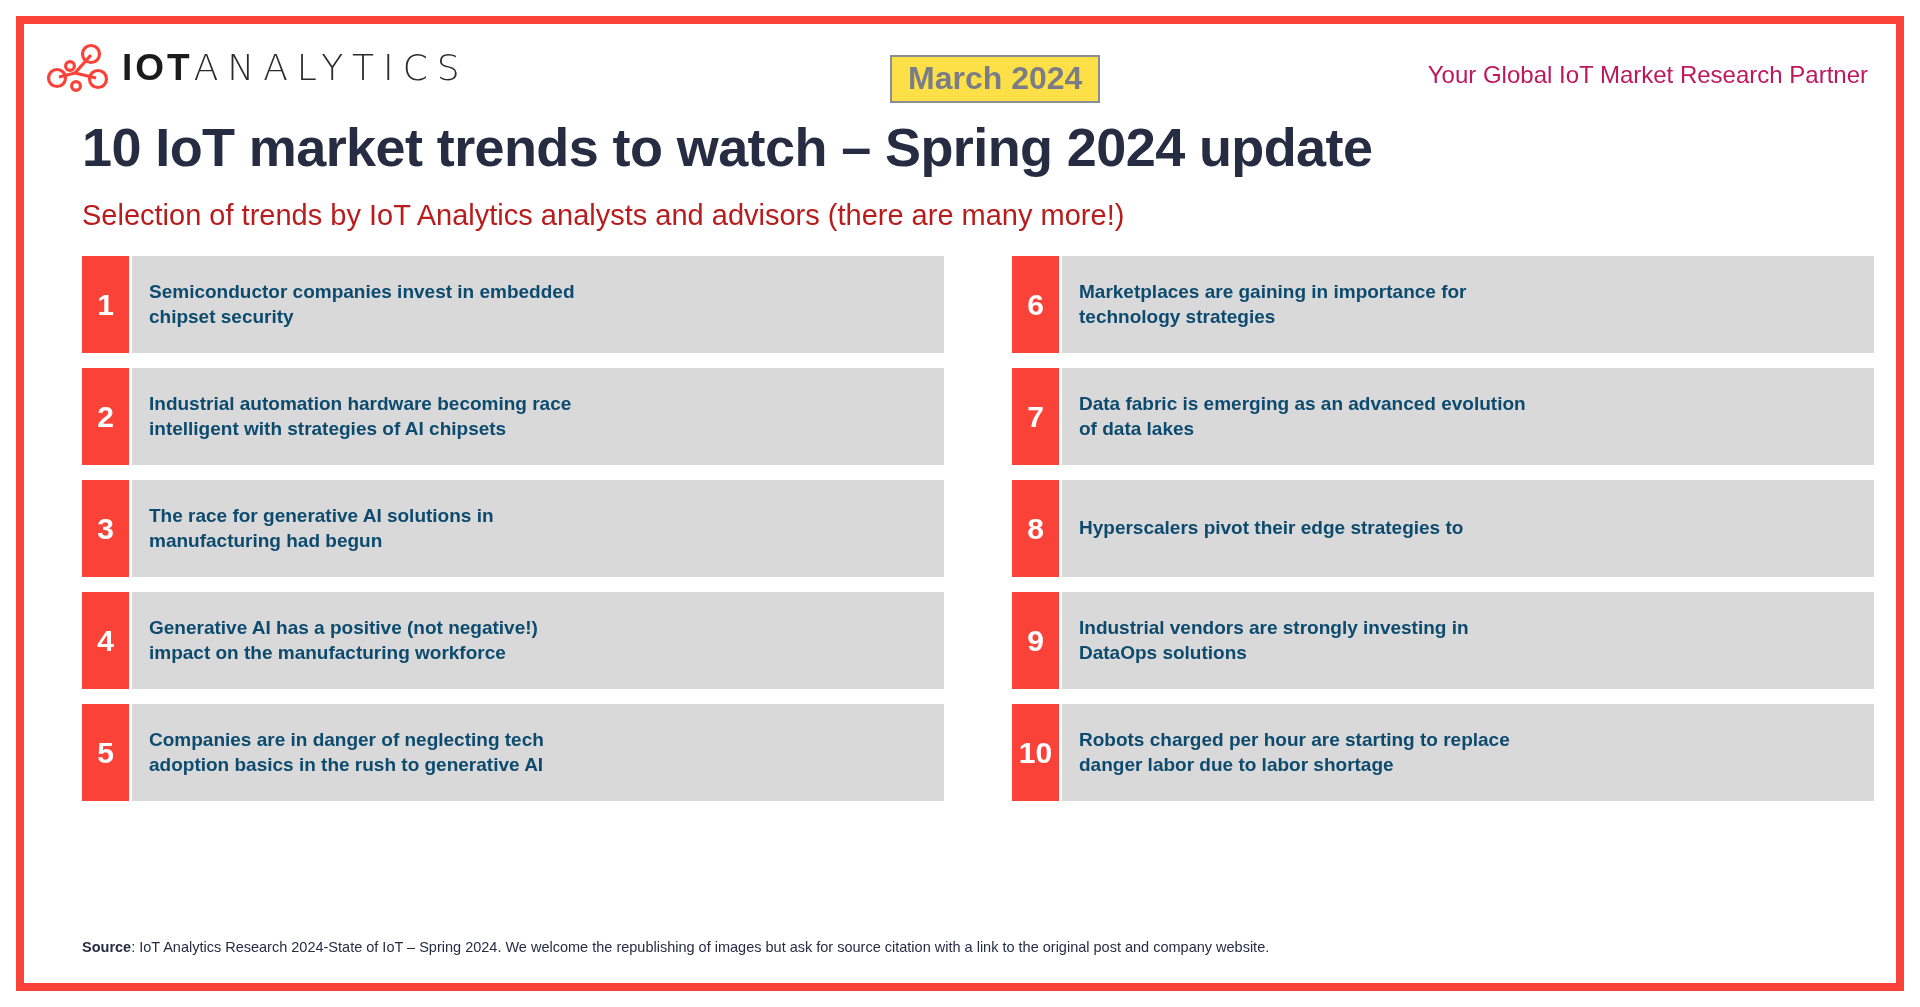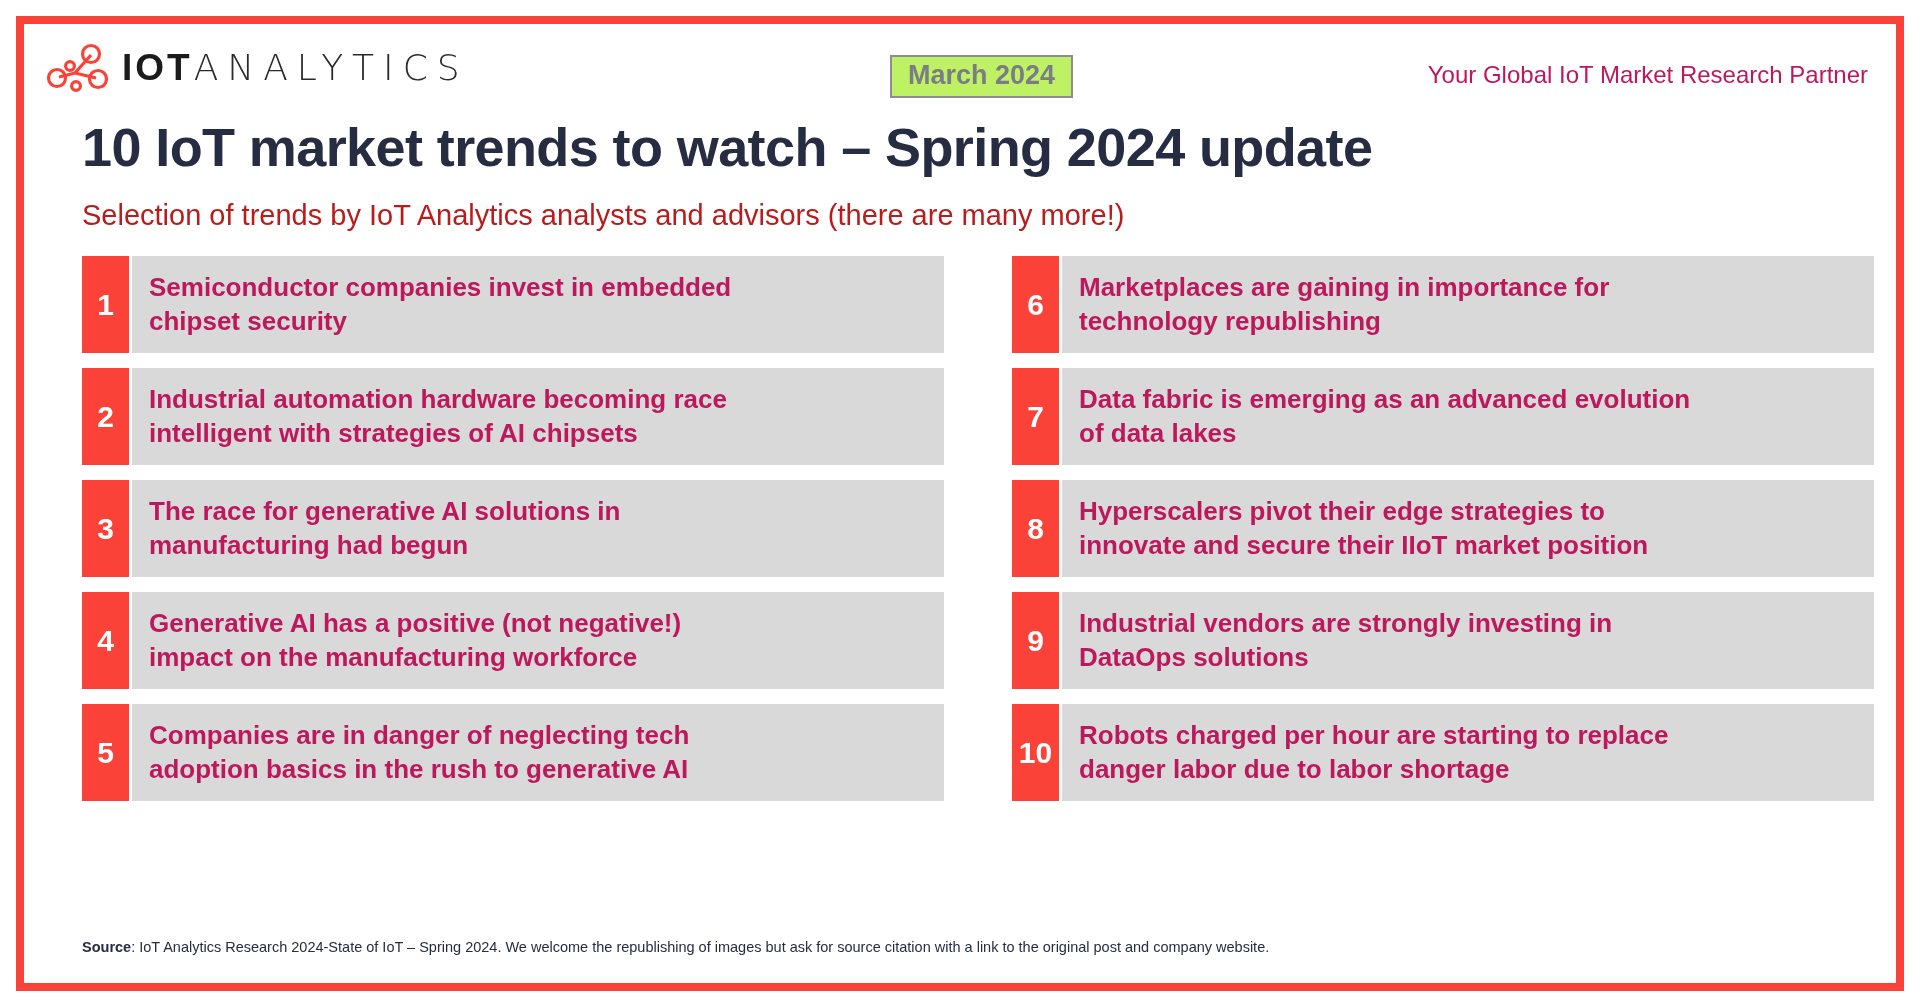--- a/index.html
+++ b/index.html
@@ -79,23 +79,23 @@
     margin-left: 1px;
     font-family: "DejaVu Sans", sans-serif;
   }
 
   .date-badge {
     position: absolute;
     left: 866px;
     top: 31px;
     padding: 5px 16px 7px 16px;
     border: 2px solid #8b8d96;
-    background: #bef264;
+    background: #fde047;
     color: #7a7d86;
-    font-size: 27px;
+    font-size: 32px;
     font-weight: 700;
     line-height: 1;
     font-family: "Liberation Sans", sans-serif;
   }
 
   .tagline {
     position: absolute;
     right: 28px;
     top: 37px;
     font-size: 24px;
@@ -157,22 +157,22 @@
     font-weight: 700;
     display: flex;
     align-items: center;
     justify-content: center;
     font-family: "Liberation Sans", sans-serif;
   }
   .trend-body {
     flex: 1 1 auto;
     margin-left: 3px;
     background: #D9D9D9;
-    color: #be185d;
-    font-size: 26px;
+    color: #0c4a6e;
+    font-size: 19px;
     font-weight: 700;
     line-height: 1.30;
     display: flex;
     align-items: center;
     padding: 0 14px 0 17px;
     box-sizing: border-box;
     font-family: "Liberation Sans", sans-serif;
   }
   .trend-body span {
     display: block;
@@ -275,39 +275,38 @@
             </div>
           </div>
         </div>
 
         <div class="column">
           <div class="trend-card">
             <div class="trend-num">6</div>
             <div class="trend-body">
               <div>
                 <span>Marketplaces are gaining in importance for</span>
-                <span>technology republishing</span>
+                <span>technology strategies</span>
               </div>
             </div>
           </div>
           <div class="trend-card">
             <div class="trend-num">7</div>
             <div class="trend-body">
               <div>
                 <span>Data fabric is emerging as an advanced evolution</span>
                 <span>of data lakes</span>
               </div>
             </div>
           </div>
           <div class="trend-card">
             <div class="trend-num">8</div>
             <div class="trend-body">
               <div>
                 <span>Hyperscalers pivot their edge strategies to</span>
-                <span>innovate and secure their IIoT market position</span>
               </div>
             </div>
           </div>
           <div class="trend-card">
             <div class="trend-num">9</div>
             <div class="trend-body">
               <div>
                 <span>Industrial vendors are strongly investing in</span>
                 <span>DataOps solutions</span>
               </div>

